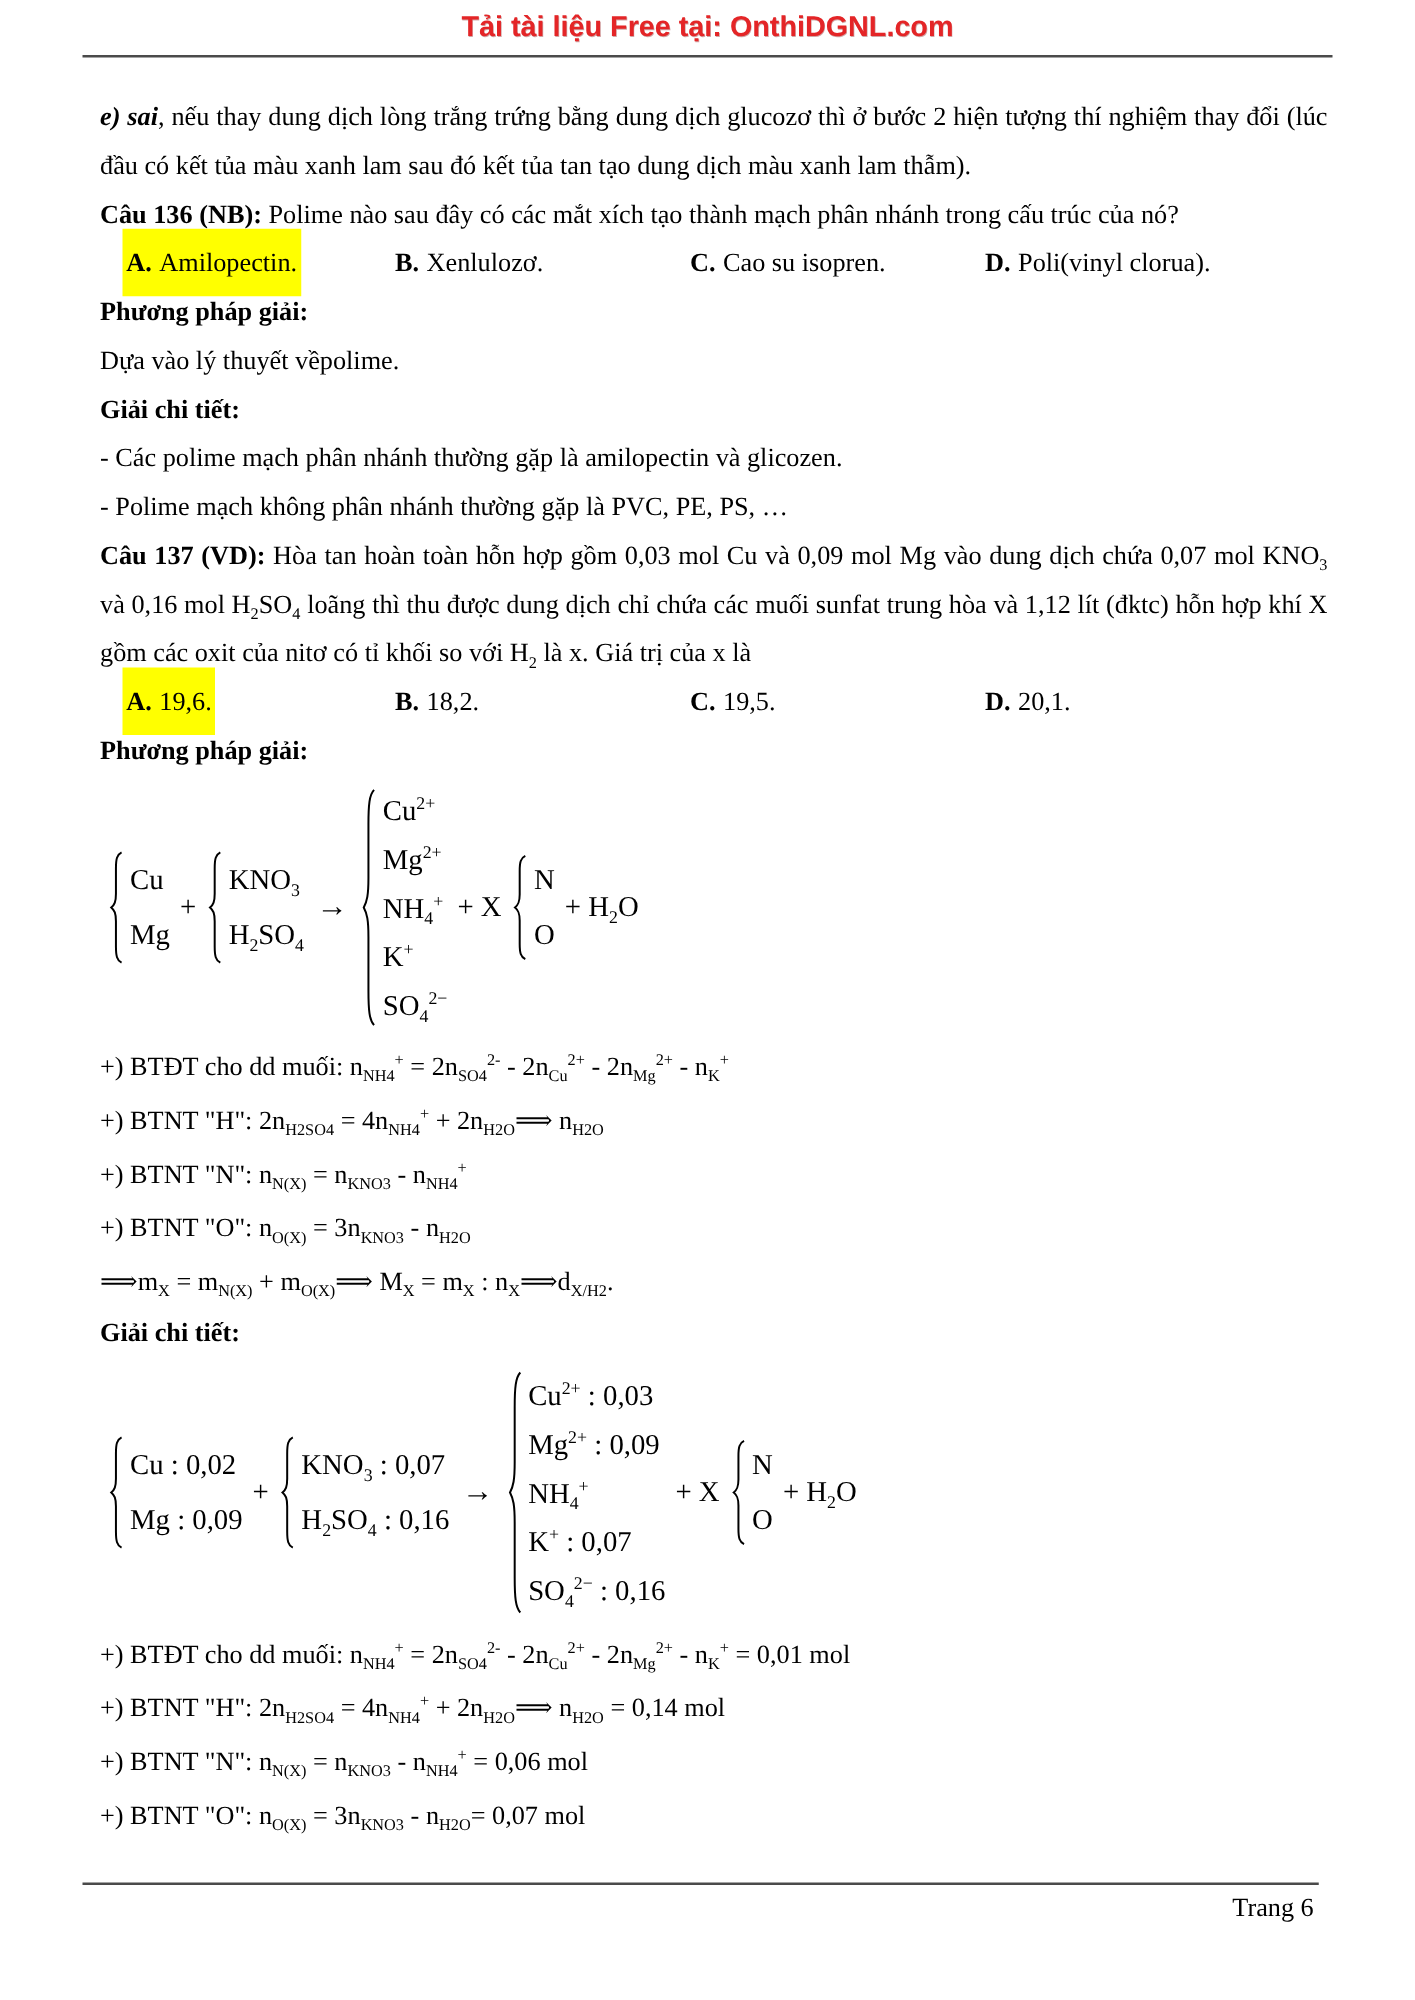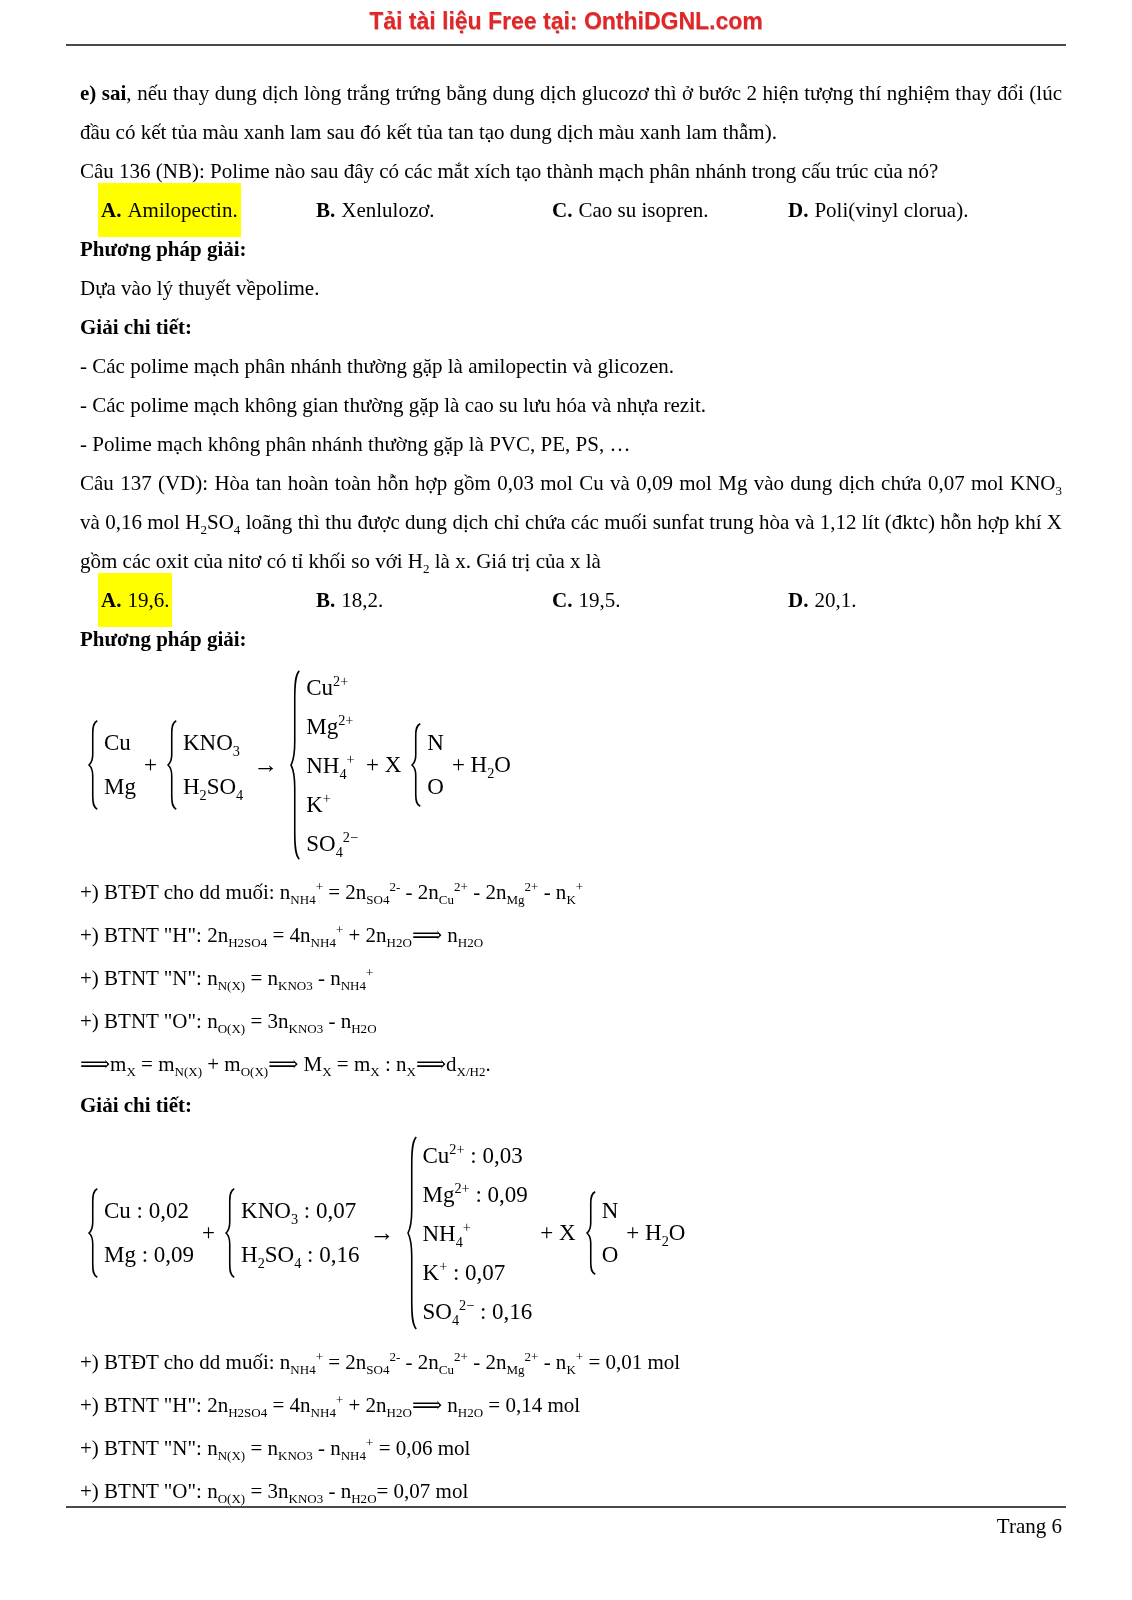--- a/index.html
+++ b/index.html
@@ -7,22 +7,22 @@
   html,body { background:#ffffff; }
   body { width:1132px; height:1600px; font-family:"Liberation Serif","DejaVu Serif",serif; font-size:21px; color:#000; position:relative; overflow:hidden; }
   .page { width:1132px; height:1600px; position:relative; }
 
   .banner { text-align:center; padding-top:8px; font-family:"Liberation Sans","DejaVu Sans",sans-serif; font-weight:bold; font-size:23px; color:var(--banner-red); text-shadow:0.5px 0.5px 0 rgba(120,0,0,0.35); }
   .rule-top { margin:9px 66px 0 66px; border-bottom:2px solid #4a4a4a; }
 
   .content { margin:28px 70px 0 80px; }
   .para { text-align:justify; line-height:39px; }
   .line { line-height:39px; }
-  .bi { font-weight:bold; }
-  b.qlabel { font-weight:normal; }
+  .bi { font-weight:bold; font-style:italic; }
+  b.qlabel { font-weight:bold; }
   .heading { font-weight:bold; line-height:39px; }
 
   .options { display:flex; line-height:39px; }
   .opt { width:236px; flex:0 0 236px; }
   .opt:first-child { padding-left:18px; }
   .opt:last-child { width:auto; flex:1 1 auto; }
   .opt b { font-weight:bold; margin-right:6px; }
   .optwrap.hl { background:var(--hl); padding:15px 3px; }
 
   sup { font-size:0.62em; vertical-align:super; line-height:0; }
@@ -33,21 +33,21 @@
   .col { display:flex; flex-direction:column; justify-content:center; padding-left:3px;font-family:Liberation Serif, serif; }
   .col.v44 > span { line-height:44px; white-space:nowrap; }
   .col.v39 > span { line-height:39px; white-space:nowrap; }
   .brace { width:15px; flex:0 0 15px; display:block; }
   .brace path { fill:none; stroke:#000; stroke-width:1.6; vector-effect:non-scaling-stroke; }
   .op { padding:0 8px; white-space:nowrap; }
   .arrow { padding:0 10px; font-size:25px; }
 
   .flines .line { line-height:43px; white-space:nowrap; }
 
-  .footer { position:absolute; left:66px; right:66px; top:1506px; }
+  .footer { position:absolute; left:66px; right:77px; top:1506px; }
   .footer .rule { border-bottom:2px solid #4a4a4a; }
   .footer .pagenum { text-align:right; line-height:36px; padding-right:4px; }
 </style>
 </head>
 <body>
 
 <div class="page">
 
   <div class="banner">Tải tài liệu Free tại: OnthiDGNL.com</div>
   <div class="rule-top"></div>
@@ -62,21 +62,20 @@
       <div class="opt"><span class="optwrap hl"><b>A.</b><span>Amilopectin.</span></span></div>
       <div class="opt"><span class="optwrap"><b>B.</b><span>Xenlulozơ.</span></span></div>
       <div class="opt"><span class="optwrap"><b>C.</b><span>Cao su isopren.</span></span></div>
       <div class="opt"><span class="optwrap"><b>D.</b><span>Poli(vinyl clorua).</span></span></div>
     </div>
 
     <p class="heading">Phương pháp giải:</p>
     <p class="line">Dựa vào lý thuyết vềpolime.</p>
     <p class="heading">Giải chi tiết:</p>
     <p class="line">- Các polime mạch phân nhánh thường gặp là amilopectin và glicozen.</p>
-    <p class="line">- Các polime mạch không gian thường gặp là cao su lưu hóa và nhựa rezit.</p>
     <p class="line">- Polime mạch không phân nhánh thường gặp là PVC, PE, PS, …</p>
 
     <p class="para"><b class="qlabel">Câu 137 (VD):</b><span> Hòa tan hoàn toàn hỗn hợp gồm 0,03 mol Cu và 0,09 mol Mg vào dung dịch chứa 0,07 mol KNO<sub>3</sub> và 0,16 mol H<sub>2</sub>SO<sub>4</sub> loãng thì thu được dung dịch chỉ chứa các muối sunfat trung hòa và 1,12 lít (đktc) hỗn hợp khí X gồm các oxit của nitơ có tỉ khối so với H<sub>2</sub> là x. Giá trị của x là</span></p>
 
     <div class="options">
       <div class="opt"><span class="optwrap hl"><b>A.</b><span>19,6.</span></span></div>
       <div class="opt"><span class="optwrap"><b>B.</b><span>18,2.</span></span></div>
       <div class="opt"><span class="optwrap"><b>C.</b><span>19,5.</span></span></div>
       <div class="opt"><span class="optwrap"><b>D.</b><span>20,1.</span></span></div>
     </div>

